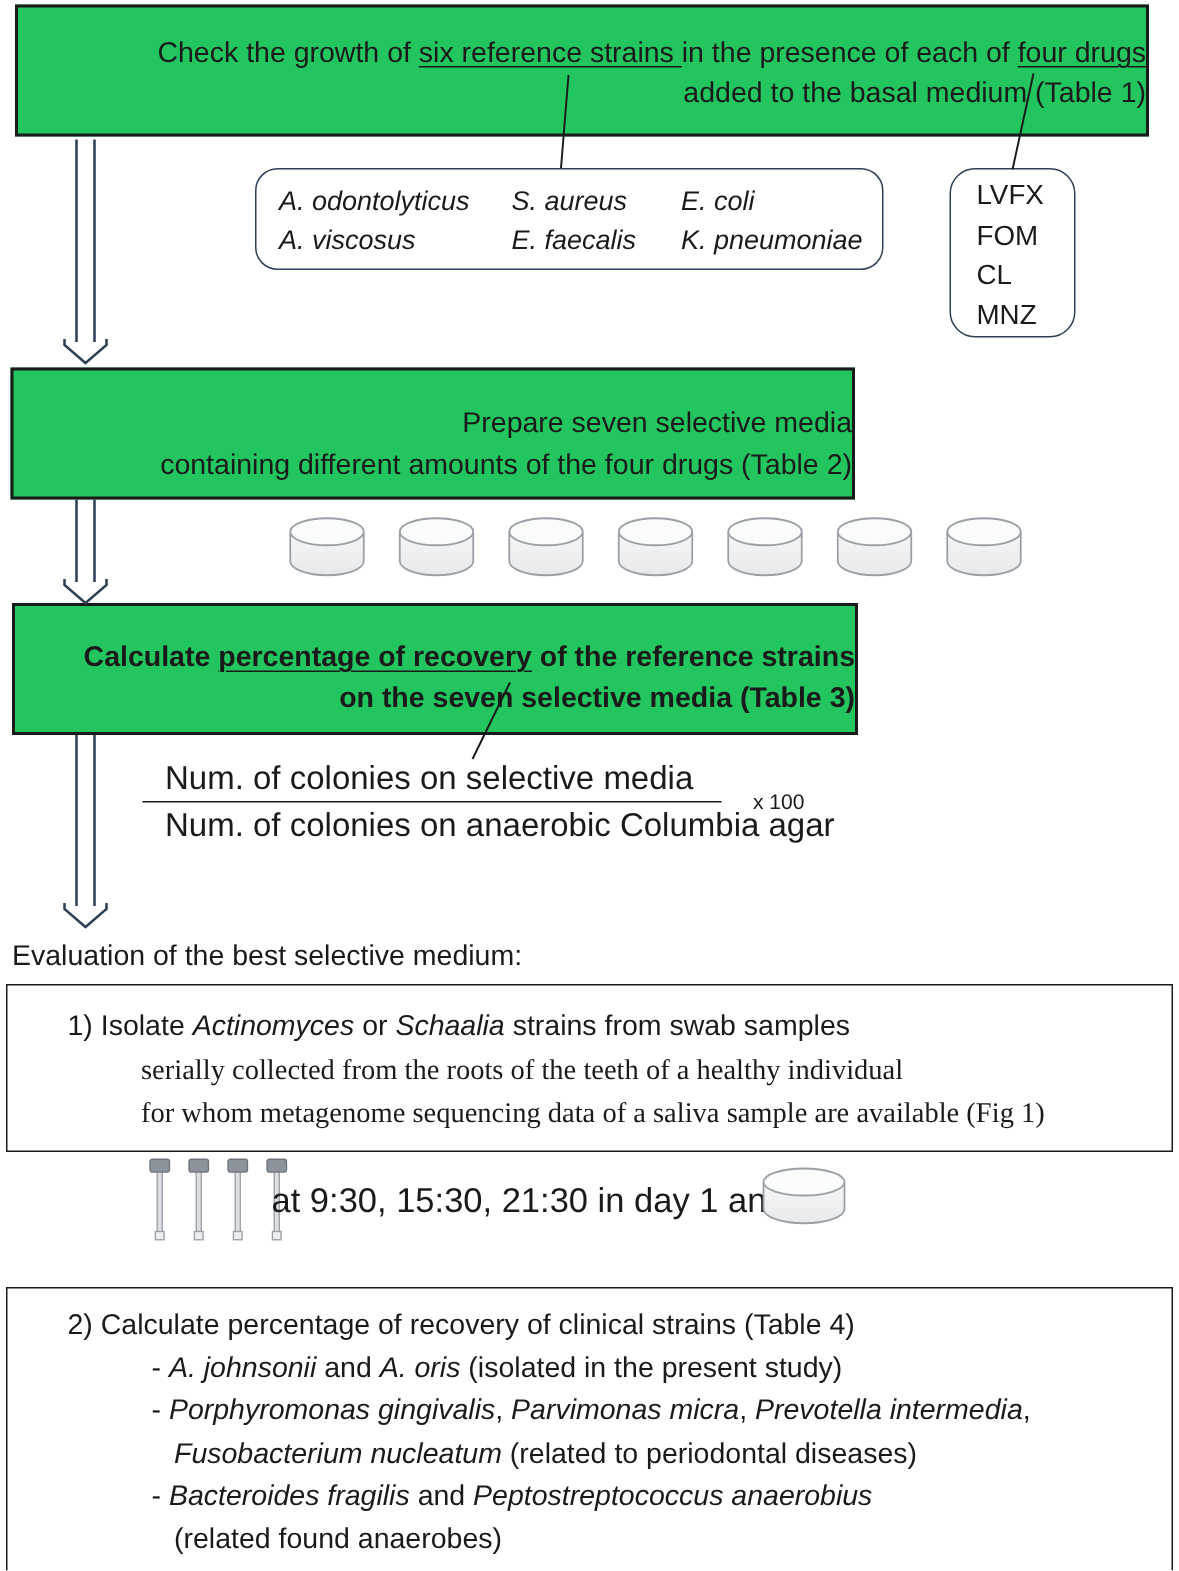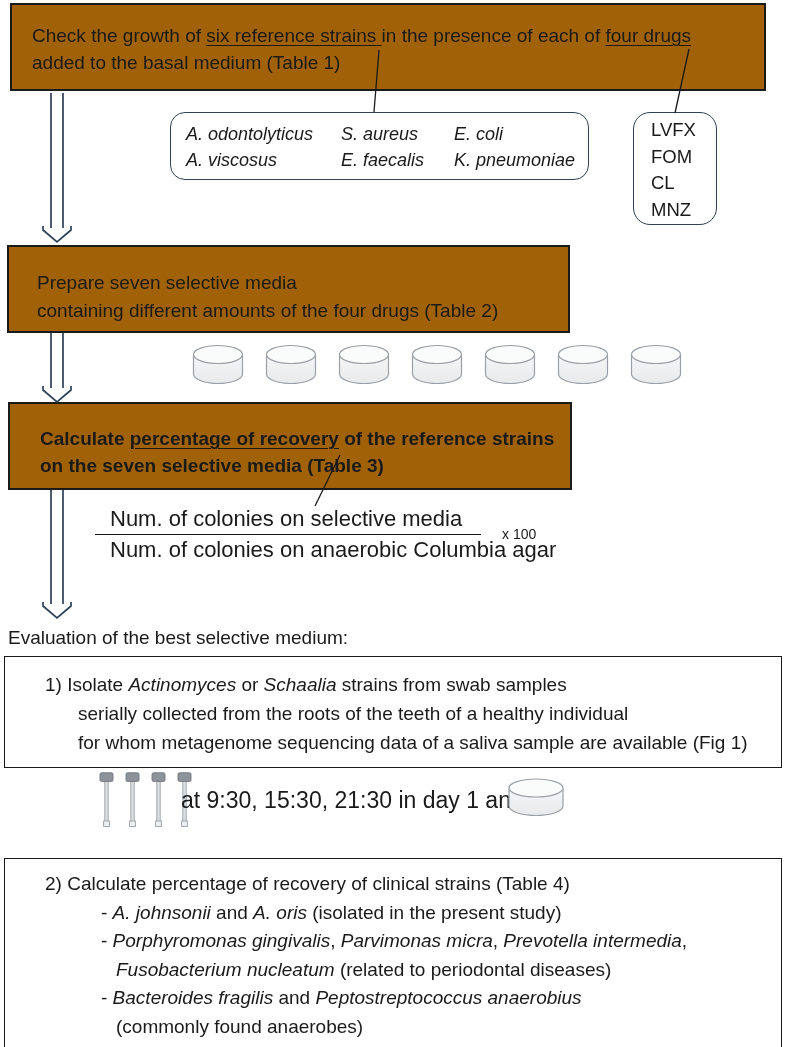--- a/index.html
+++ b/index.html
@@ -1,41 +1,41 @@
 <!DOCTYPE html>
 <html><head>
 <meta charset="utf-8">
 <style>
   html,body { margin:0; padding:0; background:#ffffff; }
   #canvas {
     position:relative; width:786px; height:1047px; background:#ffffff;
     font-family:"Liberation Sans", sans-serif; color:#1a1a1a; overflow:hidden;
   }
   .abs { position:absolute; box-sizing:border-box; }
-  .sq  { border:2px solid #1a1a1a; background:#a16207; }
+  .sq  { border:2px solid #1a1a1a; background:#22c55e;text-align:right; }
   .thinsq { border:1.5px solid #1a1a1a; background:#fff; }
   .rd  { border:1.5px solid #2e4156; border-radius:15px; background:#fff; }
   .ul  { text-decoration:underline; text-underline-offset:3px; text-decoration-thickness:1.3px; }
   .it  { font-style:italic; }
 
   #box-step1 { left:10px; top:3px; width:756px; height:88px; padding:17px 0 0 20px; font-size:19px; line-height:27px; }
   #box-strains { left:170px; top:112px; width:419px; height:68px; font-size:18px; }
   #strain-grid { display:grid; grid-template-columns:155px 113px auto; padding:8px 0 0 15px; line-height:26px; font-style:italic; }
   #box-drugs { left:633px; top:112px; width:84px; height:113px; padding:4px 0 0 17px; font-size:18.5px; line-height:26.5px; border-radius:17px; }
   #box-step2 { left:7px; top:245px; width:563px; height:88px; padding:22px 0 0 28px; font-size:19px; line-height:27.5px; }
   #dish-row { left:190px; top:342px; display:flex; gap:17px; }
   #box-step3 { left:8px; top:402px; width:564px; height:88px; padding:21px 0 0 30px; font-size:19px; line-height:27px;font-weight:bold; }
   #formula { left:95px; top:508px; font-size:22px; line-height:22px; }
   #frac-num { padding:0 12px 4px 15px; }
   #frac-bar { border-top:1.5px solid #1a1a1a; width:386px; height:0; }
   #frac-den { padding:4px 12px 0 15px; }
   #multiplier { left:502px; top:526px; font-size:14px; }
   #eval-heading { left:8px; top:627px; font-size:19px; }
   #box-step4 { left:4px; top:656px; width:778px; height:112px; padding:13px 0 0 40px; font-size:19px; line-height:29px; }
-  .hang { margin-left:33px; }
+  .hang { margin-left:49px;font-family:Liberation Serif, serif; }
   #swab-group { left:99px; top:772px; display:flex; gap:11px; }
   #sampling-note { left:181px; top:787px; font-size:23px; }
   #single-dish { left:505px; top:776px; }
   #box-step5 { left:4px; top:858px; width:778px; height:223px; padding:11px 0 0 40px; font-size:19px; line-height:28.5px; }
   .d-ind { margin-left:56px; }
   .c-ind { margin-left:71px; }
   #overlay { position:absolute; left:0; top:0; width:786px; height:1047px; pointer-events:none; }
 </style>
 </head>
 <body>
@@ -159,21 +159,21 @@
         <ellipse cx="31" cy="12" rx="27" ry="9" fill="#fafbfb" stroke="#9aa0a6" stroke-width="1.2"></ellipse>
       </svg>
   </div>
 
   <div class="abs thinsq" id="box-step5">
     <div>2) Calculate percentage of recovery of clinical strains (Table 4)</div>
     <div class="d-ind"><span>- </span><span class="it">A. johnsonii</span><span> and </span><span class="it">A. oris</span><span> (isolated in the present study)</span></div>
     <div class="d-ind"><span>- </span><span class="it">Porphyromonas gingivalis</span><span>, </span><span class="it">Parvimonas micra</span><span>, </span><span class="it">Prevotella intermedia</span><span>,</span></div>
     <div class="c-ind"><span class="it">Fusobacterium nucleatum</span><span> (related to periodontal diseases)</span></div>
     <div class="d-ind"><span>- </span><span class="it">Bacteroides fragilis</span><span> and </span><span class="it">Peptostreptococcus anaerobius</span></div>
-    <div class="c-ind">(commonly found anaerobes)</div>
+    <div class="c-ind">(related found anaerobes)</div>
   </div>
 
   <svg id="overlay">
     <path d="M51 93 V228 M63 93 V228 M43 226 v4 l14 12 14 -12 v-4" fill="none" stroke="#2e4156" stroke-width="1.7"></path>
     <path d="M51 333 V388 M63 333 V388 M43 386 v4 l14 12 14 -12 v-4" fill="none" stroke="#2e4156" stroke-width="1.7"></path>
     <path d="M51 490 V604 M63 490 V604 M43 602 v4 l14 12 14 -12 v-4" fill="none" stroke="#2e4156" stroke-width="1.7"></path>
     <path d="M379 50 L374 112" stroke="#1a1a1a" stroke-width="1.3"></path>
     <path d="M689 49 L675 113" stroke="#1a1a1a" stroke-width="1.3"></path>
     <path d="M340 455 L315 506" stroke="#1a1a1a" stroke-width="1.3"></path>
   </svg>

